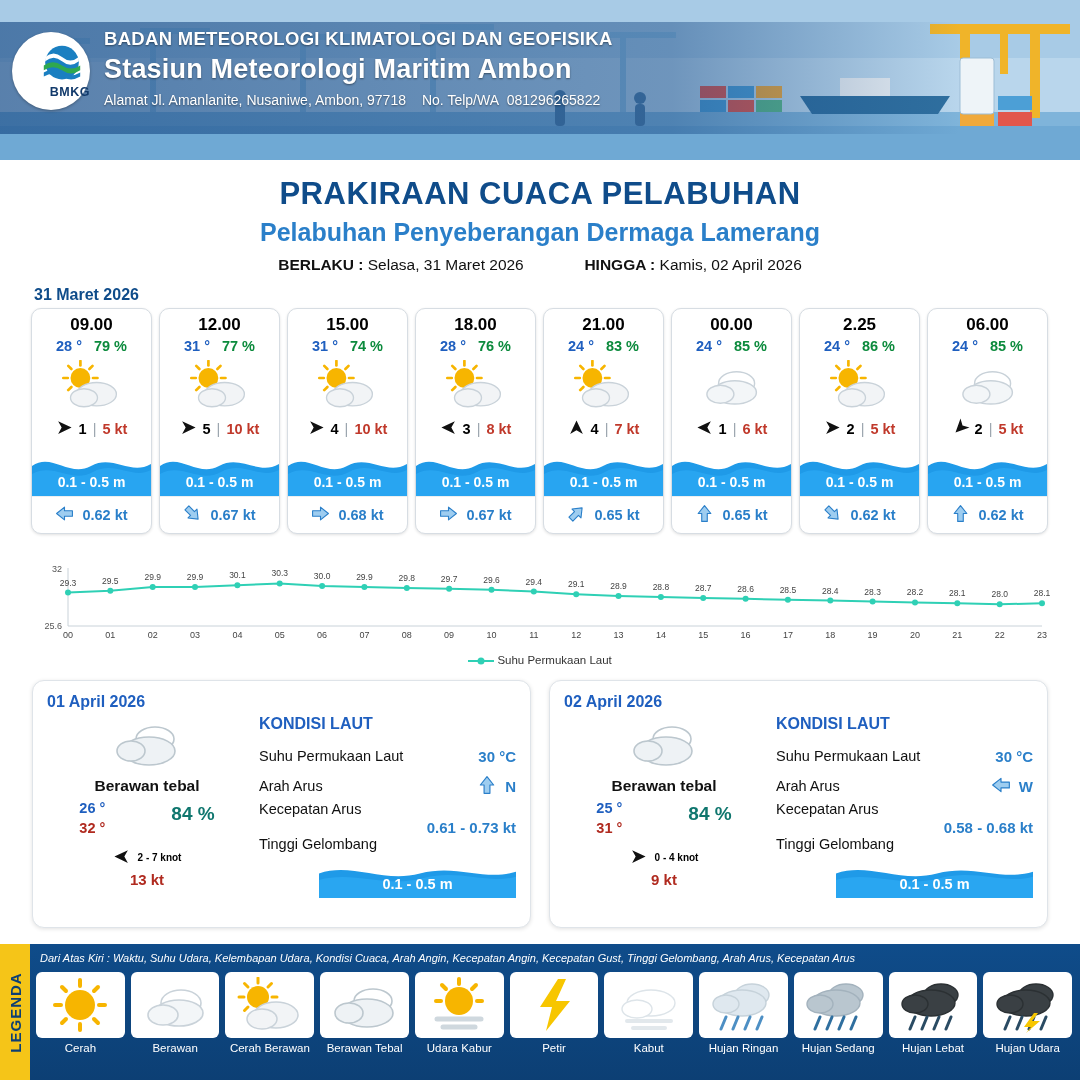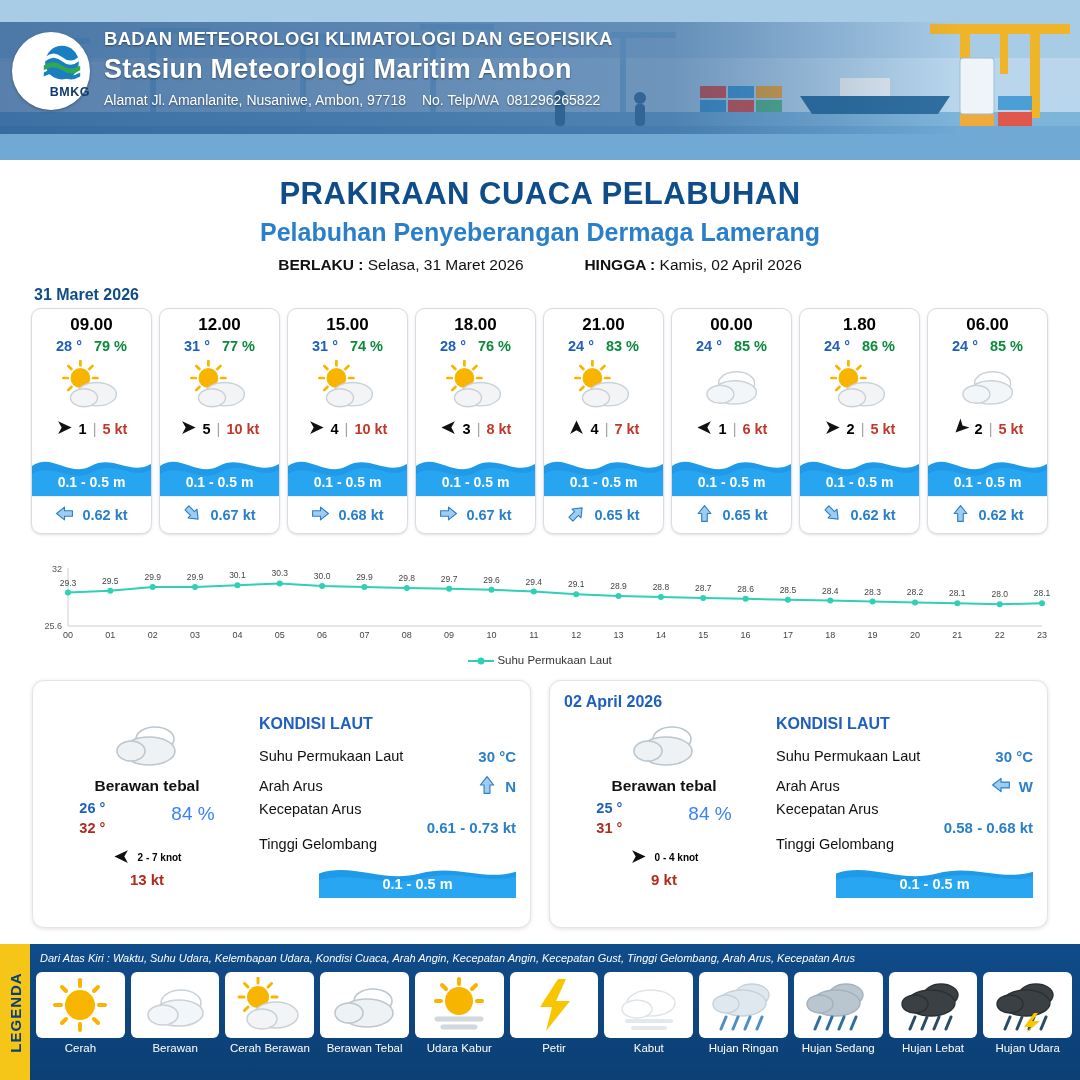--- a/index.html
+++ b/index.html
@@ -91,21 +91,21 @@
     box-shadow:0 1px 4px rgba(0,0,0,.12); padding:12px 14px 14px 14px; position:relative;
     height:248px;
   }
   .p-date { font-size:16px; font-weight:bold; color:#1f5fbf; }
   .p-left { width:200px; text-align:center; position:absolute; left:14px; top:34px; }
   .p-cond { font-size:15.5px; font-weight:bold; color:#111; margin-top:2px; }
   .p-temps { margin-top:4px; display:flex; justify-content:center; gap:18px; align-items:flex-start;}
   .p-temp-col { font-size:14.5px; font-weight:bold; line-height:1.35; }
   .p-tmin { color:#1f5fbf; }
   .p-tmax { color:#b02a1f; }
-  .p-hum { font-size:19px; font-weight:normal; color:#3b82f6; margin-top:9px;margin-left:48px;}
+  .p-hum { font-size:19px; font-weight:bold; color:#0f766e; margin-top:9px;margin-left:48px;}
   .p-wind { margin-top:10px; display:flex; align-items:center; justify-content:center; gap:8px; font-size:10px; font-weight:bold;}
   .p-gust { margin-top:4px; font-size:15px; font-weight:bold; color:#b02a1f; text-align:center;}
   .p-right { position:absolute; left:226px; right:14px; top:34px; }
   .p-kondisi { font-size:16px; font-weight:bold; color:#1f5fbf; margin-bottom:8px;}
   .p-row { display:flex; align-items:center; justify-content:space-between; min-height:30px; font-size:14.5px; color:#111;}
   .p-val { color:#2a7fc9; font-weight:bold; font-size:15px; }
   .p-val-wrap { display:flex; align-items:center; gap:8px; }
   .p-wave-box { position:relative; height:44px; margin-top:2px; }
   .p-wave-label { position:absolute; left:0; right:0; bottom:6px; text-align:center; color:#fff; font-weight:bold; font-size:14.5px; z-index:2;}
 
@@ -483,21 +483,21 @@
       <div class="c-wave-label">0.1 - 0.5 m</div>
     </div>
     <div class="c-cur">
       <span><svg width="19" height="19" viewBox="0 0 24 24" style="transform:rotate(0deg)">
     <path d="M12 2 L20 12 L15.5 12 L15.5 22 L8.5 22 L8.5 12 L4 12 Z" fill="#9ecdf0" stroke="#2a7fc9" stroke-width="1.4" stroke-linejoin="round"></path>
   </svg></span>
       <span>0.65 kt</span>
     </div>
     </div>
     <div class="card">
-    <div class="c-time">1.80</div>
+    <div class="c-time">2.25</div>
     <div class="c-th">
       <span class="c-temp">24 °</span>
       <span class="c-hum">86 %</span>
     </div>
     <div class="c-icon">
         <svg width="68.4" height="50.4" viewBox="0 0 76 56">
     <circle cx="26" cy="20" r="11" fill="#f7b500"></circle>
     <g stroke="#f7b500" stroke-width="3" stroke-linecap="round">
       <line x1="26" y1="1" x2="26" y2="6"></line>
             <line x1="26" y1="34" x2="26" y2="39"></line>
@@ -655,20 +655,21 @@
 <div class="chart-legend">
   <svg class="legend-dot" width="26" height="10" viewBox="0 0 26 10">
     <line x1="0" y1="5" x2="26" y2="5" stroke="#2fd0b5" stroke-width="2"></line>
     <circle cx="13" cy="5" r="3.5" fill="#2fd0b5"></circle>
   </svg>
   <span>Suhu Permukaan Laut</span>
 </div>
 
 <div class="panels" id="panels">
     <div class="panel">
+    <div class="p-date">01 April 2026</div>
     <div class="p-left">
       <div><svg width="76" height="56" viewBox="0 0 76 56">
     <ellipse cx="46" cy="24" rx="19" ry="12" fill="#ffffff" stroke="#bcc7ce" stroke-width="1.6"></ellipse>
     <ellipse cx="40" cy="36" rx="26" ry="14" fill="#eef2f5" stroke="#bcc7ce" stroke-width="1.6"></ellipse>
     <ellipse cx="22" cy="36" rx="14" ry="10" fill="#eef2f5" stroke="#bcc7ce" stroke-width="1.6"></ellipse>
   </svg></div>
       <div class="p-cond">Berawan tebal</div>
       <div class="p-temps">
         <div class="p-temp-col">
           <div class="p-tmin">26 °</div>

